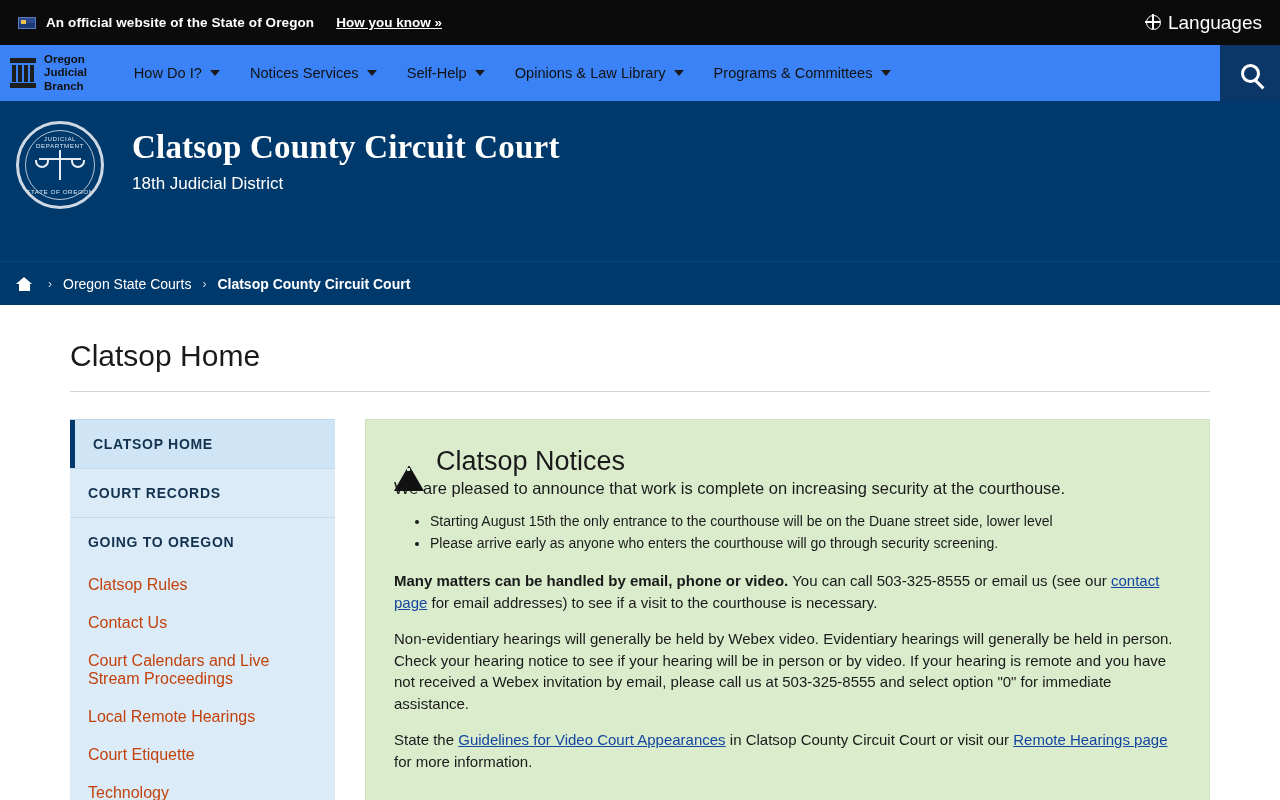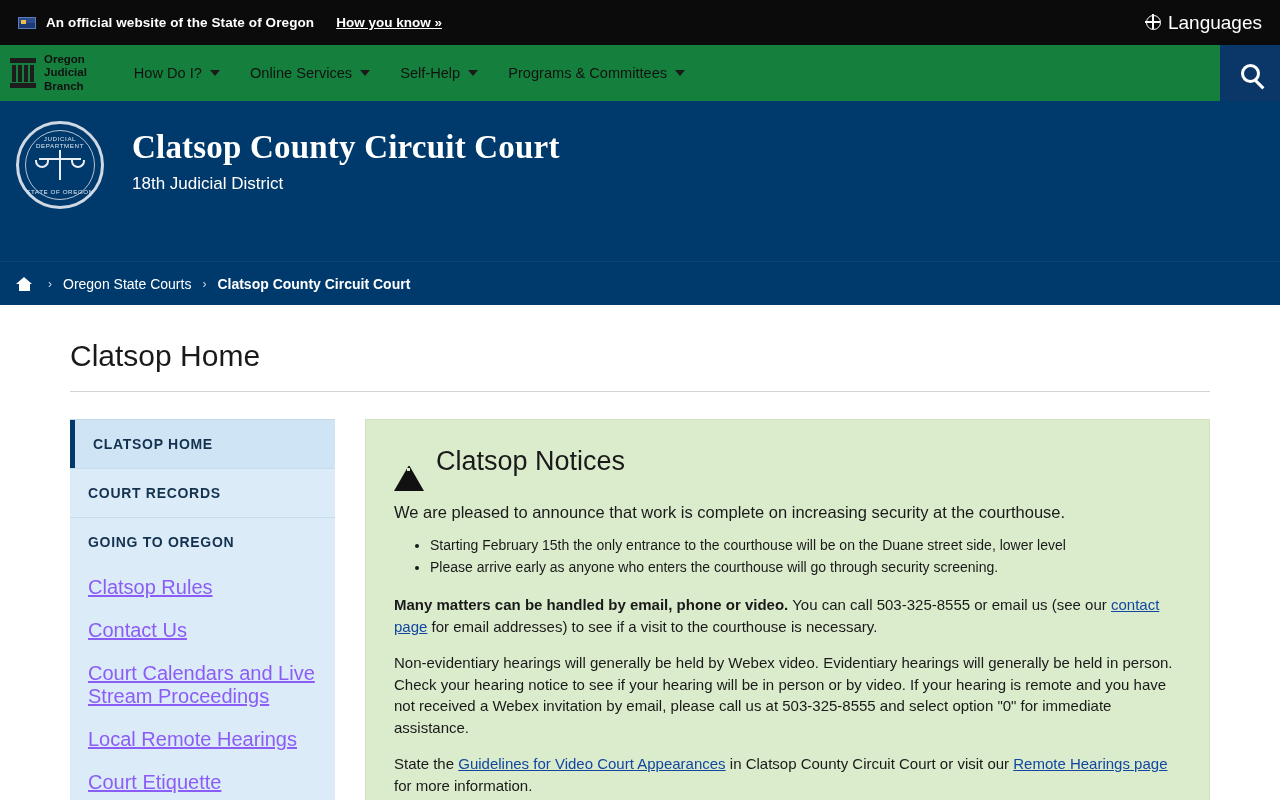--- a/index.html
+++ b/index.html
@@ -61,21 +61,21 @@
     width: 1.6px; height: 15px; background: #ffffff;
   }
   .globe-icon::after {
     content:""; position:absolute; left:-1.6px; top: 5px;
     width: 15px; height: 1.6px; background: #ffffff;
   }
 
   
   .mainnav {
     height: 56px;
-    background: #15803d;
+    background: #3b82f6;
     display: flex;
     align-items: center;
     position: relative;
   }
   .ojb-logo {
     display: flex; align-items: center;
     padding: 0 14px 0 10px;
     cursor: pointer;
   }
   .ojb-mark {
@@ -287,38 +287,37 @@
     font-size: 14px;
     font-weight: bold;
     letter-spacing: .7px;
     color: #14324f;
     border-top: 1px solid #c6dcec;
     cursor: pointer;
   }
   .side-section-head.plain { cursor: default; }
   .side-link {
     padding: 10px 18px;
-    font-size: 20px;
-    color: #8b5cf6;
-    cursor: pointer;
-    text-decoration: underline;
+    font-size: 16px;
+    color: #c2410c;
+    cursor: pointer;
   }
   .side-gap { height: 10px; }
 
   
   .notice {
     flex: 1;
     margin-left: 30px;
     background: #dbeccd;
     padding: 26px 28px 30px 28px;
     border: 1px solid #cfe2bf;
   }
   .notice-title-row {
     display: flex; align-items: center;
-    margin-bottom: 24px;
+    margin-bottom: 0;
   }
   .warn-icon {
     width: 30px; height: 27px;
     position: relative;
     margin-right: 12px;
   }
   .warn-icon .tri {
     width: 0; height: 0;
     border-left: 15px solid transparent;
     border-right: 15px solid transparent;
@@ -388,25 +387,29 @@
       <div>Judicial</div>
       <div>Branch</div>
     </span>
   </div>
   <div class="navlist">
     <div class="navitem">
       <span>How Do I?</span>
       <span class="caret"></span>
     </div>
     <div class="navitem">
-      <span>Online Services</span>
+      <span>Notices Services</span>
       <span class="caret"></span>
     </div>
     <div class="navitem">
       <span>Self-Help</span>
+      <span class="caret"></span>
+    </div>
+    <div class="navitem">
+      <span>Opinions &amp; Law Library</span>
       <span class="caret"></span>
     </div>
     <div class="navitem">
       <span>Programs &amp; Committees</span>
       <span class="caret"></span>
     </div>
   </div>
   <div class="search-btn">
     <span class="search-glyph"></span>
   </div>
@@ -468,21 +471,21 @@
       <div class="notice-title-row">
         <span class="warn-icon">
           <span class="tri"></span><span class="bang"></span><span class="dot"></span>
         </span>
         <span class="notice-title">Clatsop Notices</span>
       </div>
 
       <p class="lead">We are pleased to announce that work is complete on increasing security at the courthouse.</p>
 
       <ul>
-        <li>Starting February 15th the only entrance to the courthouse will be on the Duane street side, lower level</li>
+        <li>Starting August 15th the only entrance to the courthouse will be on the Duane street side, lower level</li>
         <li>Please arrive early as anyone who enters the courthouse will go through security screening.</li>
       </ul>
 
       <p><span class="strong">Many matters can be handled by email, phone or video.</span><span> You can call 503-325-8555 or email us (see our </span><a href="#">contact page</a><span> for email addresses) to see if a visit to the courthouse is necessary.</span></p>
 
       <p>Non-evidentiary hearings will generally be held by Webex video. Evidentiary hearings will generally be held in person. Check your hearing notice to see if your hearing will be in person or by video. If your hearing is remote and you have not received a Webex invitation by email, please call us at 503-325-8555 and select option "0" for immediate assistance.</p>
 
       <p><span>State the </span><a href="#">Guidelines for Video Court Appearances</a><span> in Clatsop County Circuit Court or visit our </span><a href="#">Remote Hearings page</a><span> for more information.</span></p>
 
     </div>

